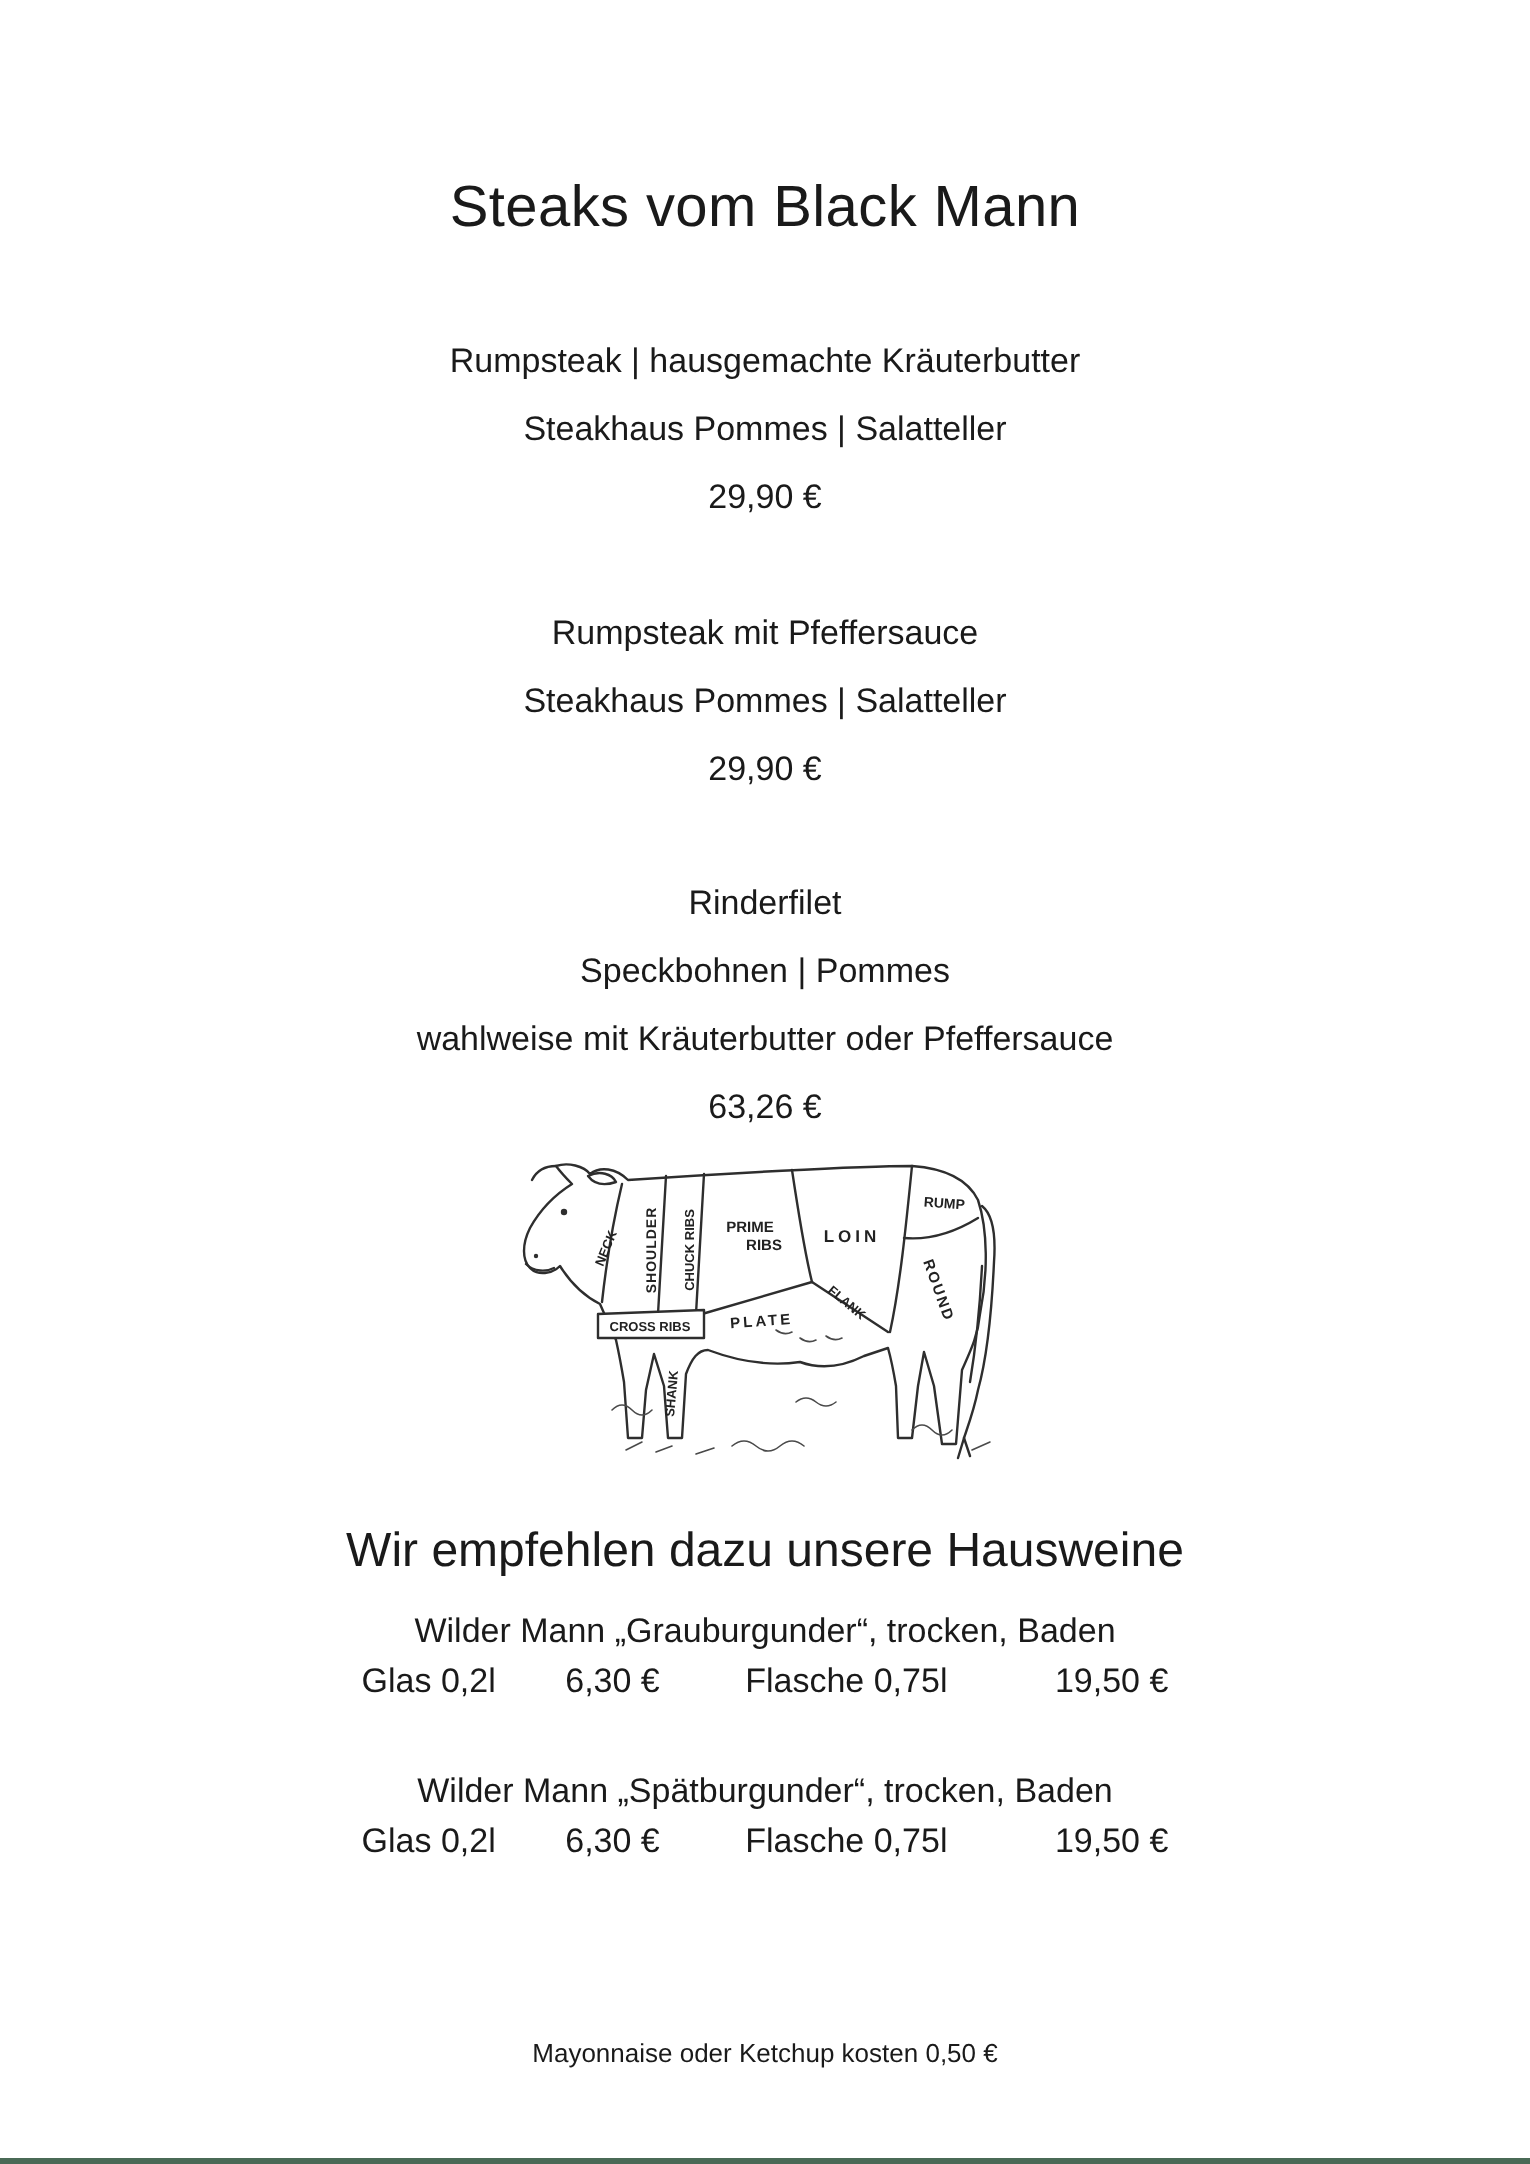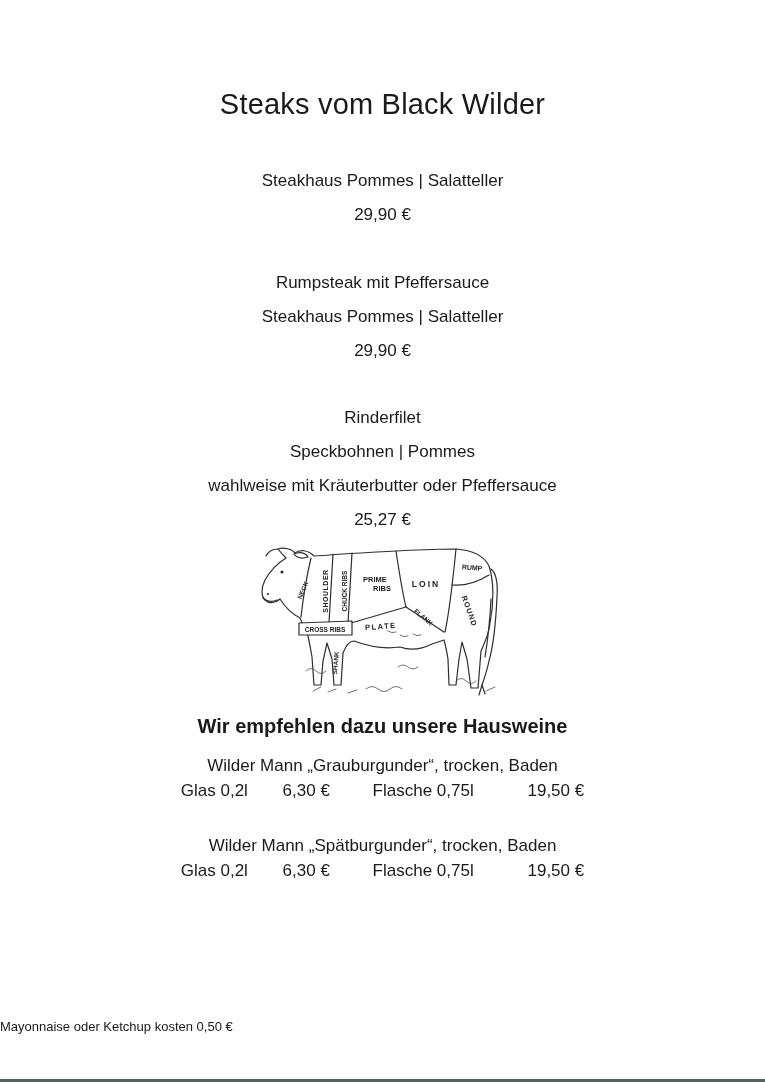--- a/index.html
+++ b/index.html
@@ -35,76 +35,77 @@
     line-height: 34px;
   }
   .cow-wrap { margin-top: 2px; }
   .cow-wrap svg { display: block; margin: 0 auto; }
   .cow-label {
     fill: #222222;
     font-family: "Liberation Sans", sans-serif;
     font-weight: 700;
   }
   .wine-heading {
-    margin-top: 14px;
-    font-size: 20px;
+    margin-top: 30px;
+    font-size: 24px;
     line-height: 26px;
-    font-weight: 700;
+    font-weight: 400;
   }
   .wine { margin-top: 14px; }
   .wine + .wine { margin-top: 30px; }
   .wine-name {
     font-size: 17px;
     line-height: 25px;
   }
   .wine-prices {
     font-size: 17px;
     line-height: 25px;
   }
   .wine-prices .g1 { margin-right: 30px; }
   .wine-prices .g2 { margin-right: 38px; }
   .wine-prices .g3 { margin-right: 49px; }
   .footer-note {
     position: absolute;
     left: 0; right: 0;
     bottom: 47px;
-    text-align: left;
+    text-align: center;
     font-size: 13px;
     line-height: 16px;
   }
   .bottom-bar {
     position: absolute;
     left: 0; right: 0; bottom: 0;
     height: 3px;
     background: #4a6a56;
   }
 </style>
 </head>
 <body>
 
 <div class="page">
 
-  <div class="title">Steaks vom Black Wilder</div>
+  <div class="title">Steaks vom Black Mann</div>
 
   <div class="item first">
+    <div class="line">Rumpsteak | hausgemachte Kräuterbutter</div>
     <div class="line">Steakhaus Pommes | Salatteller</div>
     <div class="line price">29,90 €</div>
   </div>
 
   <div class="item">
     <div class="line">Rumpsteak mit Pfeffersauce</div>
     <div class="line">Steakhaus Pommes | Salatteller</div>
     <div class="line price">29,90 €</div>
   </div>
 
   <div class="item" style="margin-top:33px;">
     <div class="line">Rinderfilet</div>
     <div class="line">Speckbohnen | Pommes</div>
     <div class="line">wahlweise mit Kräuterbutter oder Pfeffersauce</div>
-    <div class="line price">25,27 €</div>
+    <div class="line price">63,26 €</div>
   </div>
 
   <div class="cow-wrap">
     <svg width="270" height="160" viewBox="0 0 270 160">
       <g fill="none" stroke="#2e2e2e" stroke-width="1.2" stroke-linecap="round" stroke-linejoin="round">
 
         <path fill="#ffffff" d="M 66,17
           C 60,11 52,10 47,14 C 44,10 36,8 30,10 C 33,14 36,17 38,19
           C 30,24 22,32 17,41 C 13,49 13,57 17,61 C 21,65 28,64 32,60
           C 37,68 44,75 52,79 C 55,86 58,92 60,97 C 62,106 63,112 64,118

